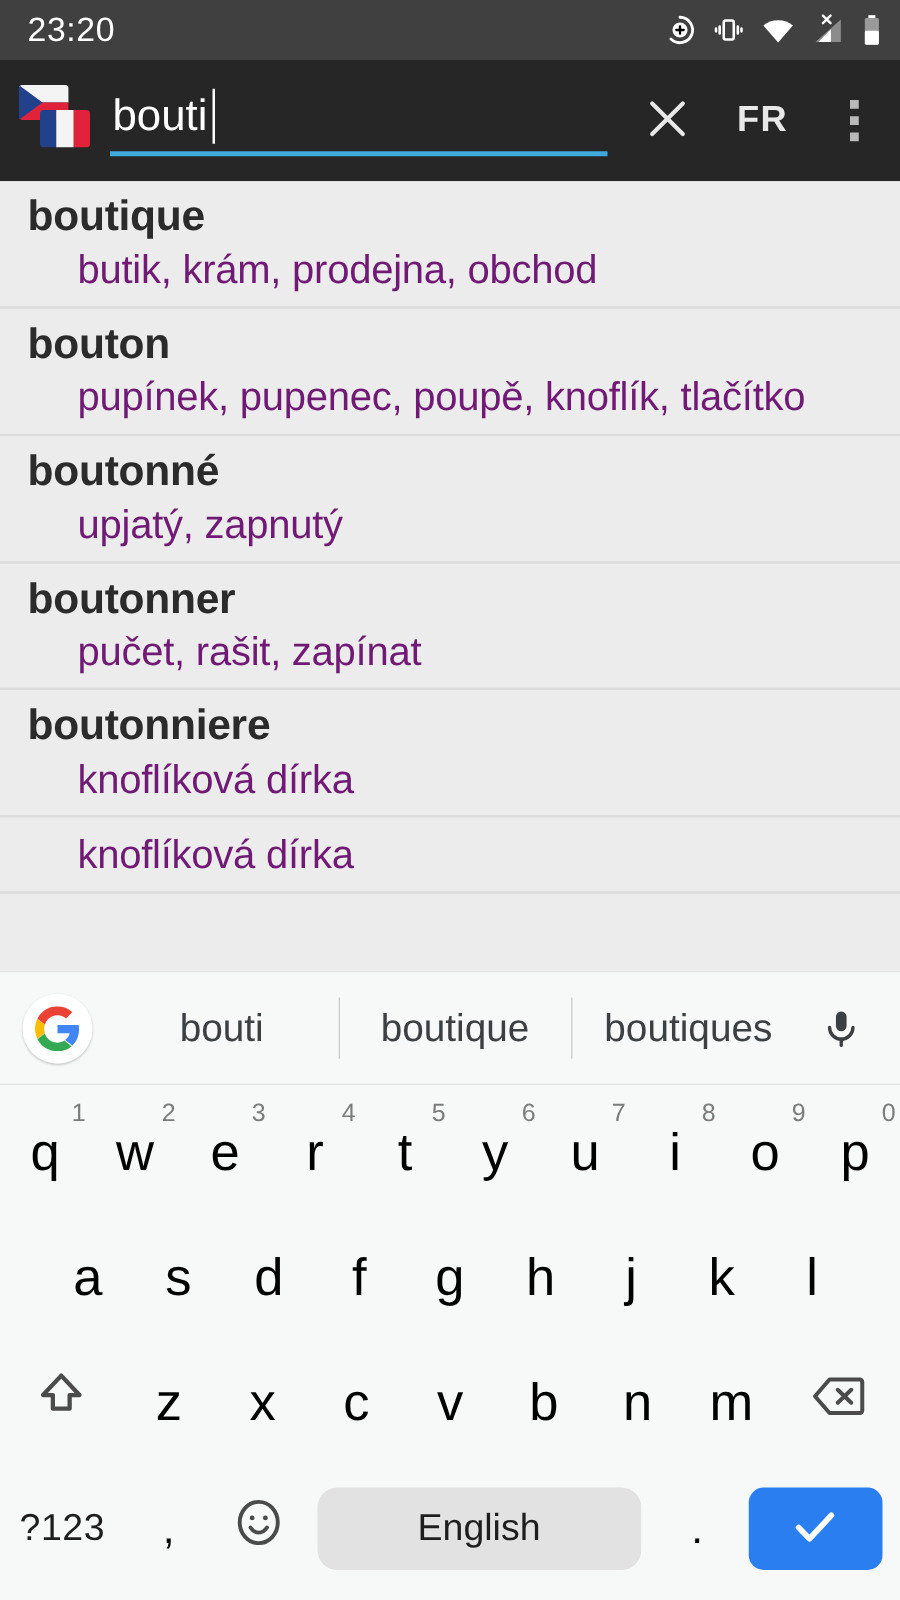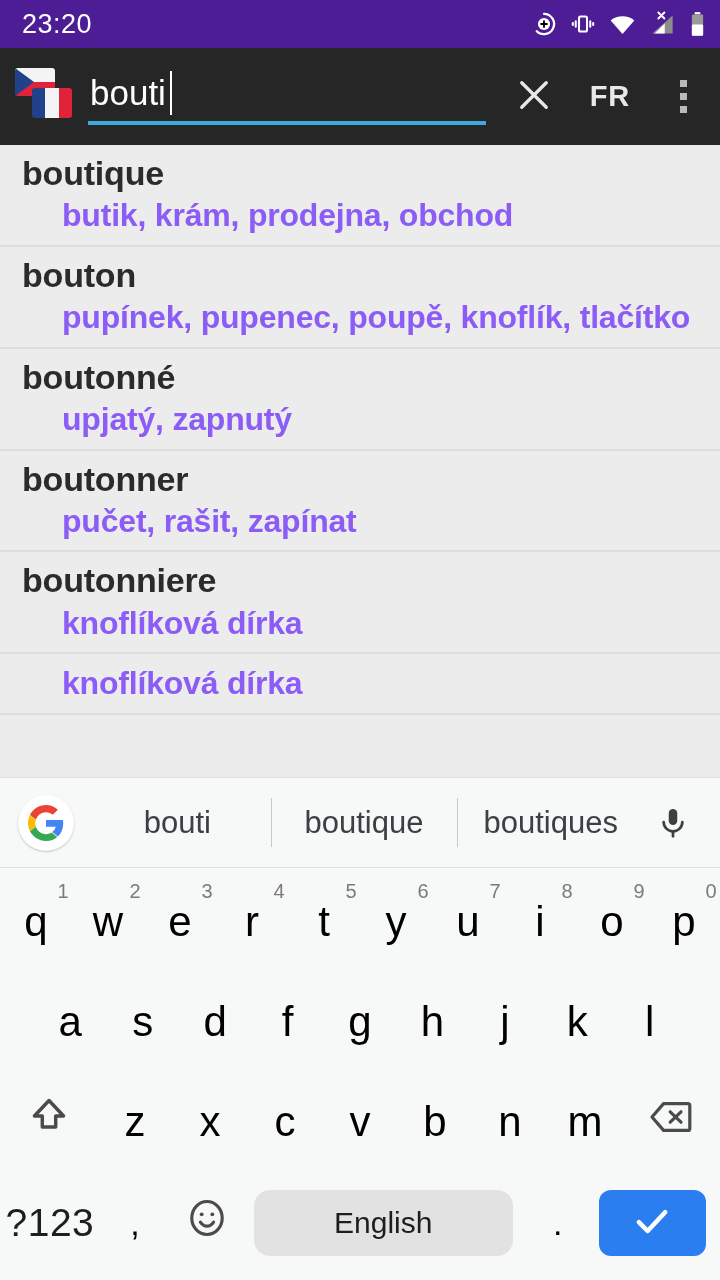--- a/index.html
+++ b/index.html
@@ -7,21 +7,21 @@
   body {
     font-family: "Liberation Sans", sans-serif;
     background:#ececec;
     overflow:hidden;
     position:relative;
   }
 
   
   .status-bar {
     height:48px;
-    background:#4c1d95;
+    background:#404040;
     display:flex;
     align-items:center;
     padding:0 14px 0 22px;
     color:#ffffff;
     gap:44px;
   }
   .status-time {
     font-size:27px;
     font-weight:400;
     letter-spacing:0.5px;
@@ -127,22 +127,22 @@
   }
   .result-term {
     font-size:34px;
     font-weight:700;
     color:#2b2b2b;
     line-height:1.22;
     letter-spacing:-0.2px;
   }
   .result-defs {
     font-size:32px;
-    font-weight:700;
-    color:#8b5cf6;
+    font-weight:400;
+    color:#701a75;
     line-height:1.2;
     padding-left:40px;
     padding-top:2px;
     letter-spacing:-0.2px;
   }
 
   
   .keyboard {
     position:absolute;
     left:0; right:0; bottom:0;
@@ -226,21 +226,21 @@
   .row-2 { padding:0 34px; }
   .row-3 .key-side { flex:1.3; }
   .key-side {
     display:flex; align-items:center; justify-content:center;
     height:100px; cursor:pointer;
   }
 
   .row-4 { height:102px; }
   .key-sym {
     flex:1.35;
-    font-size:39px;
+    font-size:30px;
     color:#1e1e1e;
     letter-spacing:0.5px;
   }
   .key-comma, .key-period { flex:0.95; font-size:34px; }
   .key-emoji { flex:1; }
   .key-space {
     flex:3.5;
     height:66px;
     background:#e2e2e2;
     border-radius:16px;

